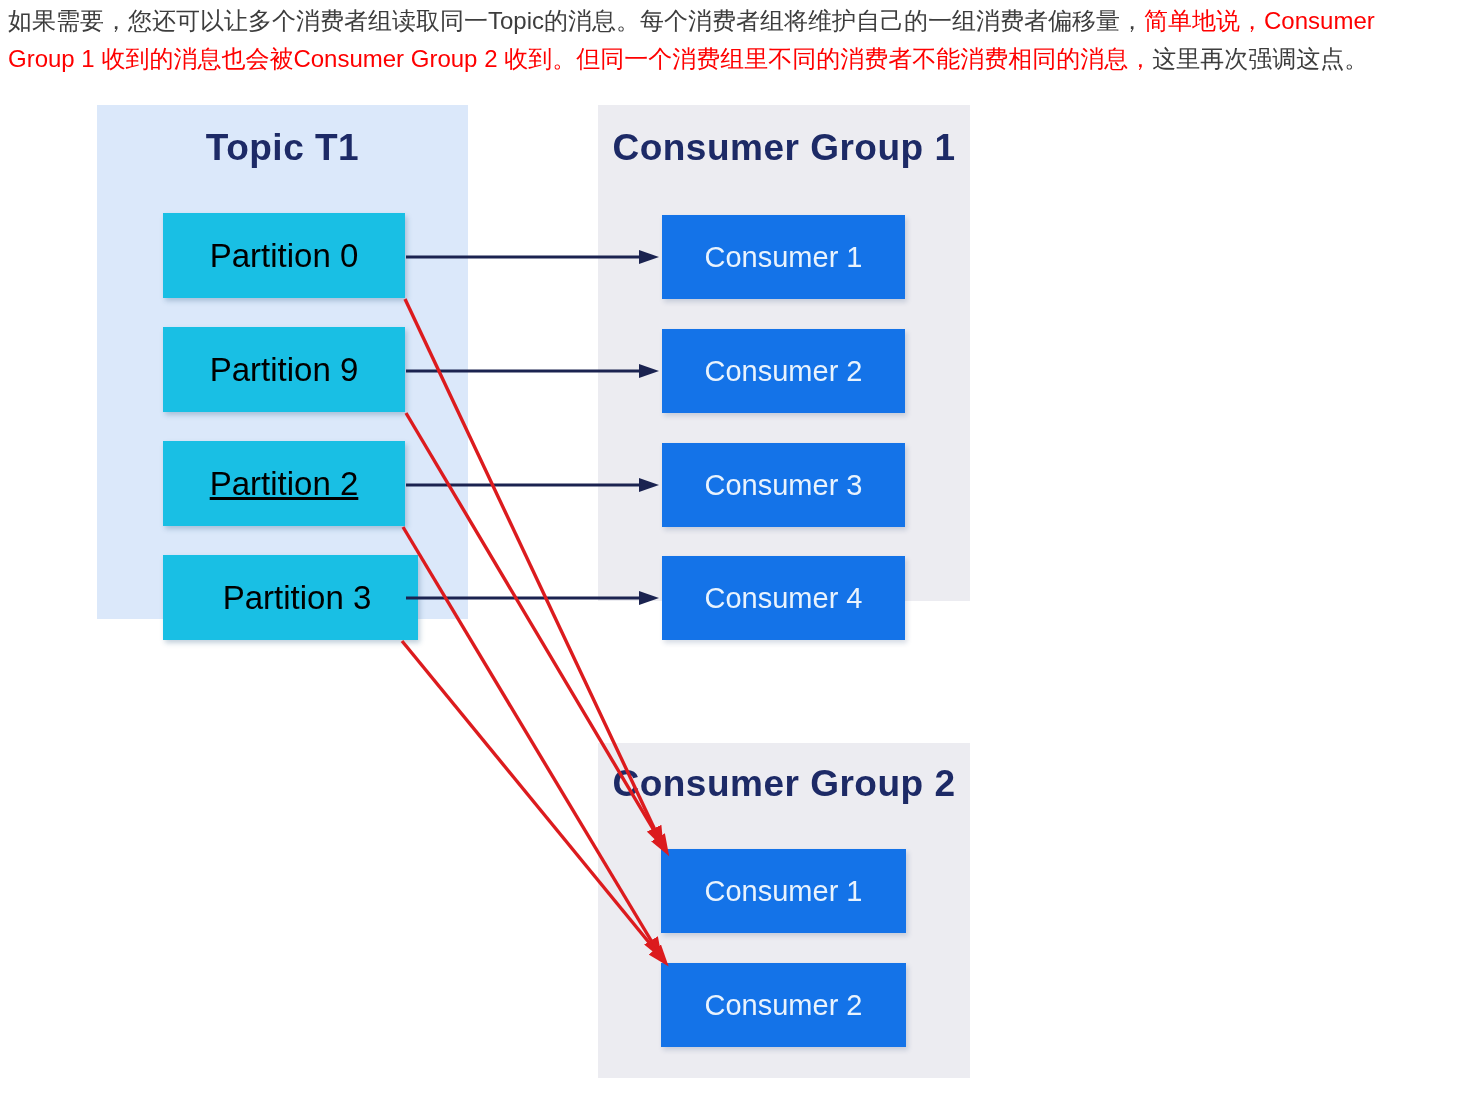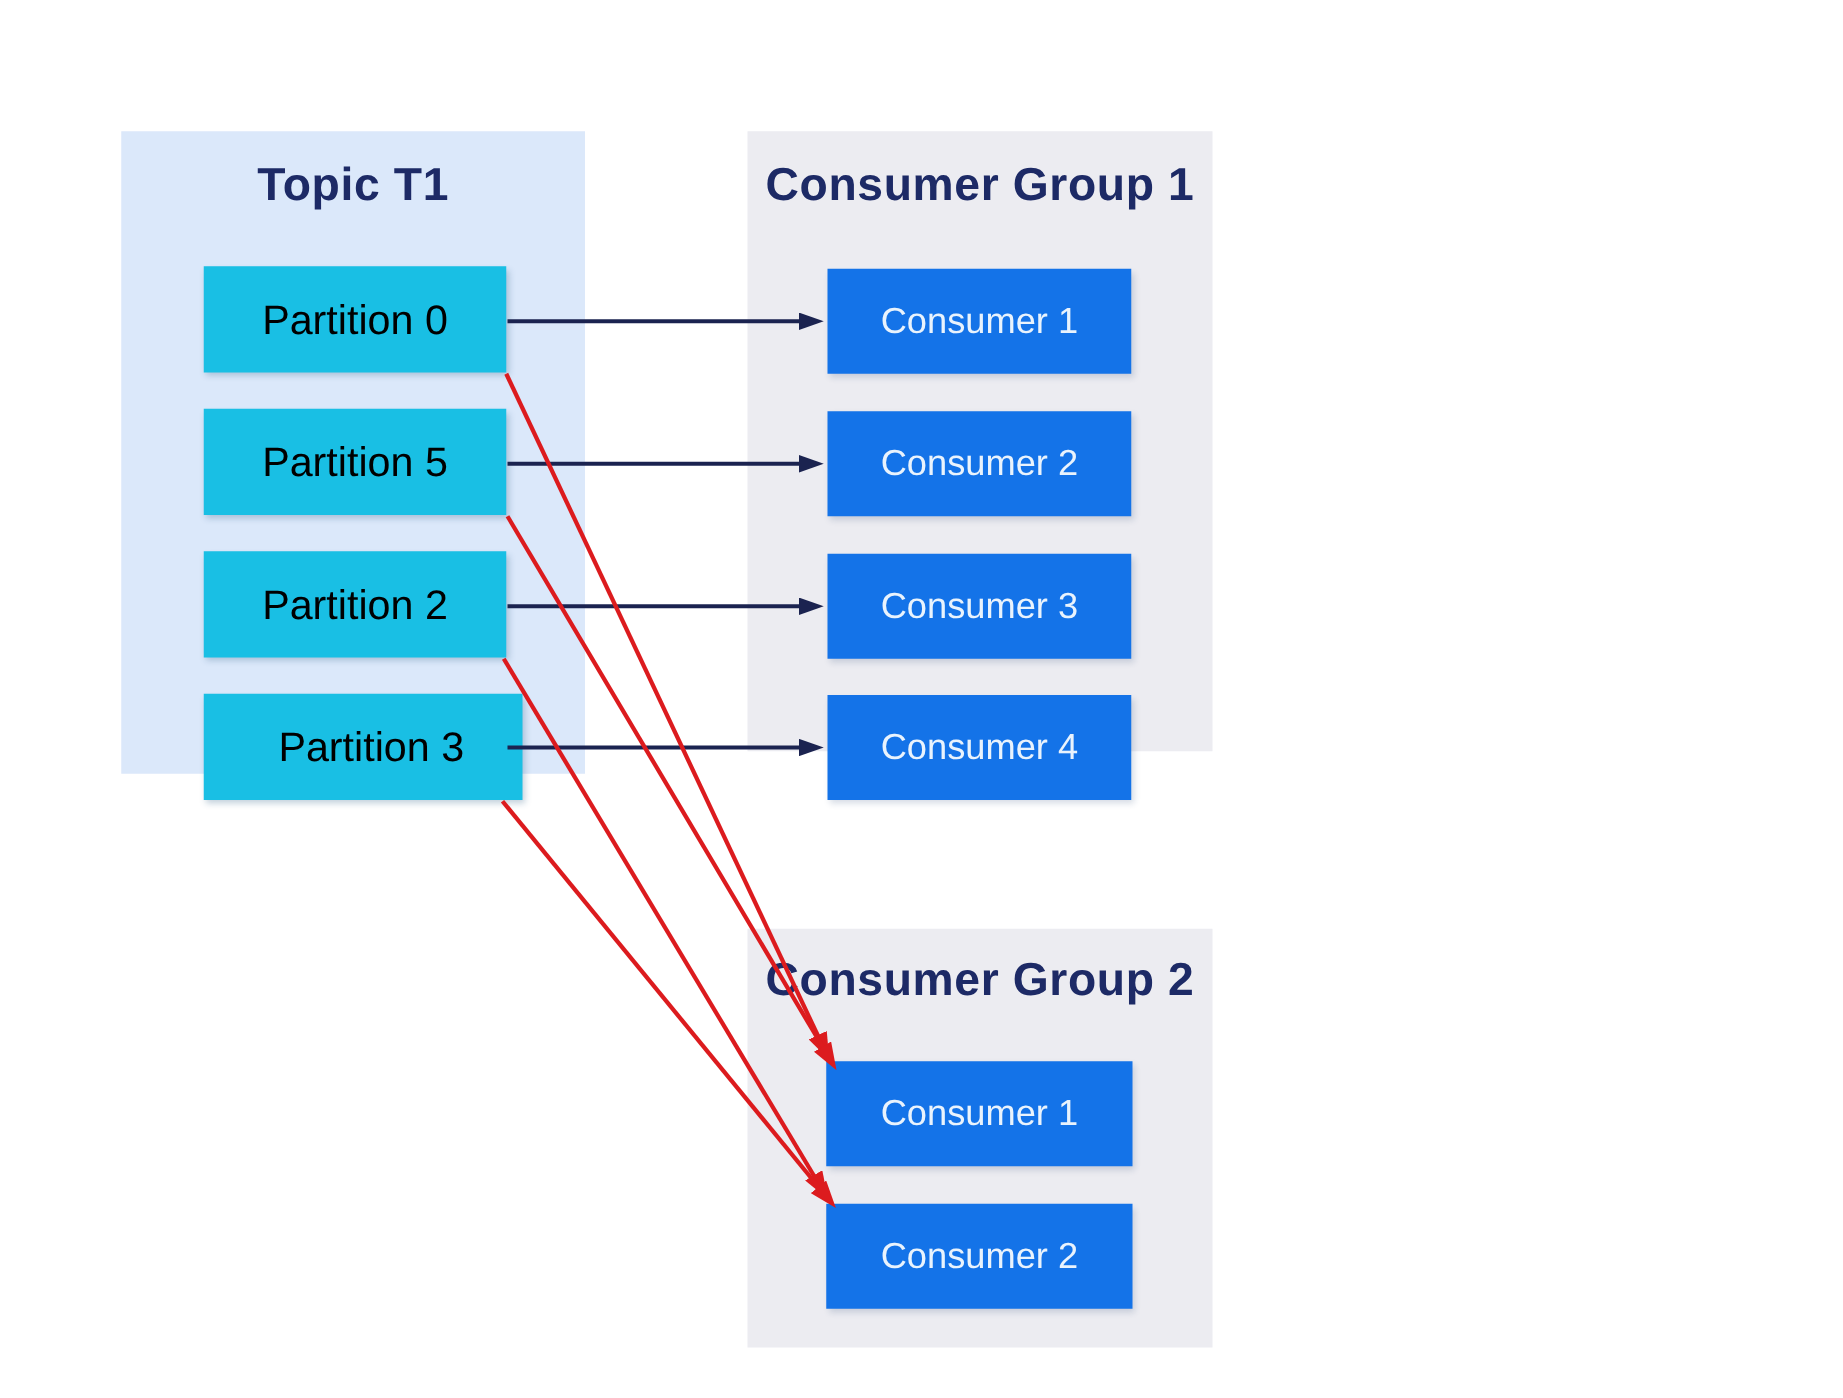--- a/index.html
+++ b/index.html
@@ -62,43 +62,44 @@
     box-shadow: 2px 3px 5px rgba(40, 90, 130, 0.28);
   }
   .consumer {
     background: #1473e8;
     color: #e9f3fd;
     font-size: 29px;
     box-shadow: 2px 3px 5px rgba(30, 60, 110, 0.18);
   }
   .g1-panel .consumer { left: 64px; width: 243px; height: 84px; }
   .g2-panel .consumer { left: 63px; width: 245px; height: 84px; }
-  .p0 { top: 108px; } .p1 { top: 222px; } .p2 { top: 336px; } .p3 { top: 450px; padding-left: 13px; }
+  .p0 { top: 108px; } .p1 { top: 222px; } .p2 { top: 336px; text-decoration: underline; } .p3 { top: 450px; padding-left: 13px; }
   .c1 { top: 110px; } .c2 { top: 224px; } .c3 { top: 338px; } .c4 { top: 451px; }
   .d1 { top: 106px; } .d2 { top: 220px; }
   
   .arrows {
     position: absolute;
     left: 0; top: 0;
     width: 1474px; height: 1118px;
     pointer-events: none;
   }
   .flow-line  { stroke: #1b2350; stroke-width: 3.2px; }
   .cross-line { stroke: #dc1b1e; stroke-width: 3.4px; }
 </style>
 </head>
 <body>
 
 <div class="page">
 
+  <p class="intro"><span>如果需要，您还可以让多个消费者组读取同一Topic的消息。每个消费者组将维护自己的一组消费者偏移量，</span><span class="hl">简单地说，Consumer Group 1 收到的消息也会被Consumer Group 2 收到。但同一个消费组里不同的消费者不能消费相同的消息，</span><span>这里再次强调这点。</span></p>
 
   <div class="panel topic-panel">
     <div class="panel-title">Topic T1</div>
     <div class="box partition p0">Partition 0</div>
-    <div class="box partition p1">Partition 5</div>
+    <div class="box partition p1">Partition 9</div>
     <div class="box partition p2">Partition 2</div>
     <div class="box partition p3">Partition 3</div>
   </div>
 
   <div class="panel g1-panel">
     <div class="panel-title">Consumer Group 1</div>
     <div class="box consumer c1">Consumer 1</div>
     <div class="box consumer c2">Consumer 2</div>
     <div class="box consumer c3">Consumer 3</div>
     <div class="box consumer c4">Consumer 4</div>

